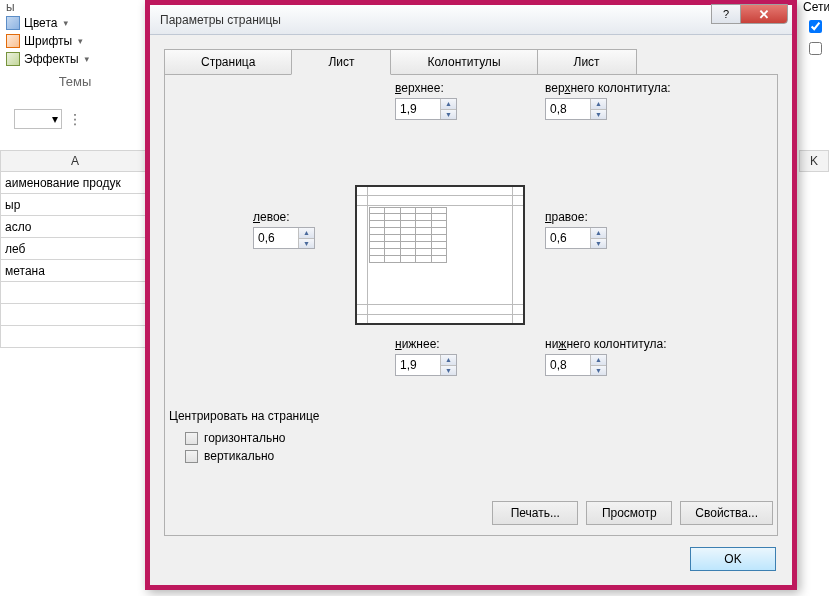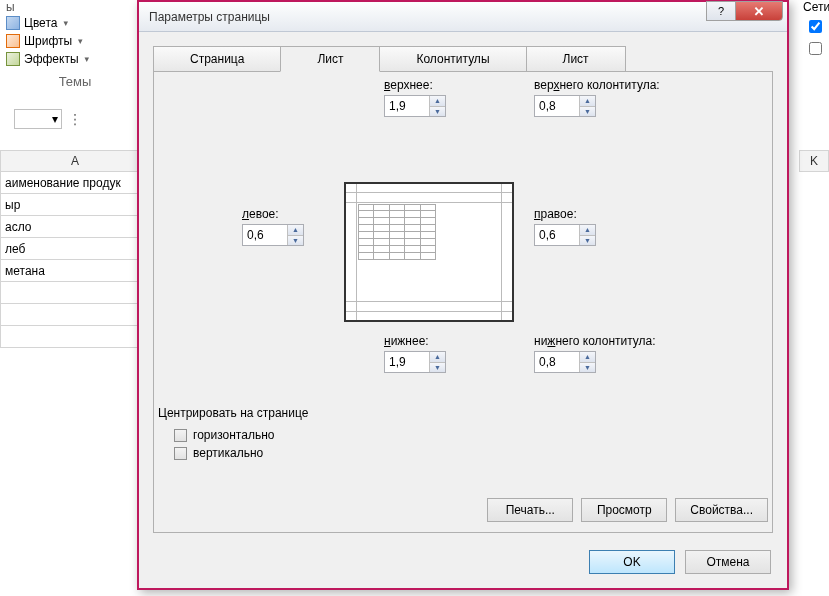--- a/index.html
+++ b/index.html
@@ -22,21 +22,21 @@
 .colhead { height: 22px; border: 1px solid #d4d4d4; display: flex; align-items: center; justify-content: center; background: #f3f3f3; color: #333; }
 .cell { height: 22px; border: 1px solid #d4d4d4; border-top: none; padding-left: 4px; display: flex; align-items: center; background: #fff; }
 
 
 .ribbon-right { position: absolute; right: 0; top: 0; width: 30px; }
 .chk-right { display: flex; align-items: center; gap: 4px; margin: 3px 0 3px 6px; }
 .chk-right input { width: 13px; height: 13px; }
 .colhead-right { position: absolute; right: 0; top: 150px; width: 30px; height: 22px; border: 1px solid #d4d4d4; background: #f3f3f3; display: flex; align-items: center; justify-content: center; color: #333; }
 
 
-.dialog { position: absolute; left: 137px; top: 0; width: 652px; height: 590px; background: #f0f0f0; border: 2px solid #be185d; box-shadow: 3px 3px 10px rgba(0,0,0,0.3); }
+.dialog { position: absolute; left: 145px; top: 0; width: 652px; height: 590px; background: #f0f0f0; border: 5px solid #be185d; box-shadow: 3px 3px 10px rgba(0,0,0,0.3); }
 .titlebar { height: 30px; background: linear-gradient(#fdfefe,#e6eaf0); border-bottom: 1px solid #c0c8d4; display: flex; align-items: center; padding-left: 10px; position: relative; }
 .titlebar .title { color: #333; }
 .titlebar .btns { position: absolute; right: 4px; top: -1px; display: flex; }
 .titlebar .btn { width: 30px; height: 20px; border: 1px solid #a0a0a0; background: linear-gradient(#f5f6f8,#dfe4ec); display: flex; align-items: center; justify-content: center; font-size: 11px; margin-left: -1px; }
 .titlebar .btn.close { width: 48px; background: linear-gradient(#e67a72,#c8413a); color: #fff; border-radius: 0 0 4px 0; font-weight: bold; font-size: 13px; }
 
 .tabs { display: flex; margin: 14px 0 0 14px; }
 .tab { padding: 5px 36px; border: 1px solid #b0b0b0; background: linear-gradient(#fafafa,#e8e8e8); margin-right: -1px; cursor: pointer; position: relative; }
 .tab.active { background: #f0f0f0; border-bottom-color: #f0f0f0; z-index: 2; }
 .tab-panel { border: 1px solid #b0b0b0; margin: -1px 14px 0 14px; padding: 20px; background: #f0f0f0; height: 462px; position: relative; }
@@ -295,16 +295,15 @@
     <div class="action-row">
       <div class="btn-std"><span class="ul">П</span>ечать...</div>
       <div class="btn-std">Прос<span class="ul">м</span>отр</div>
       <div class="btn-std"><span class="ul">С</span>войства...</div>
     </div>
 
   </div>
 
   <div class="dialog-footer">
     <div class="btn-ok">OK</div>
-    <div class="btn-cancel">Отмена</div>
   </div>
 
 </div>
 
 </body></html>

